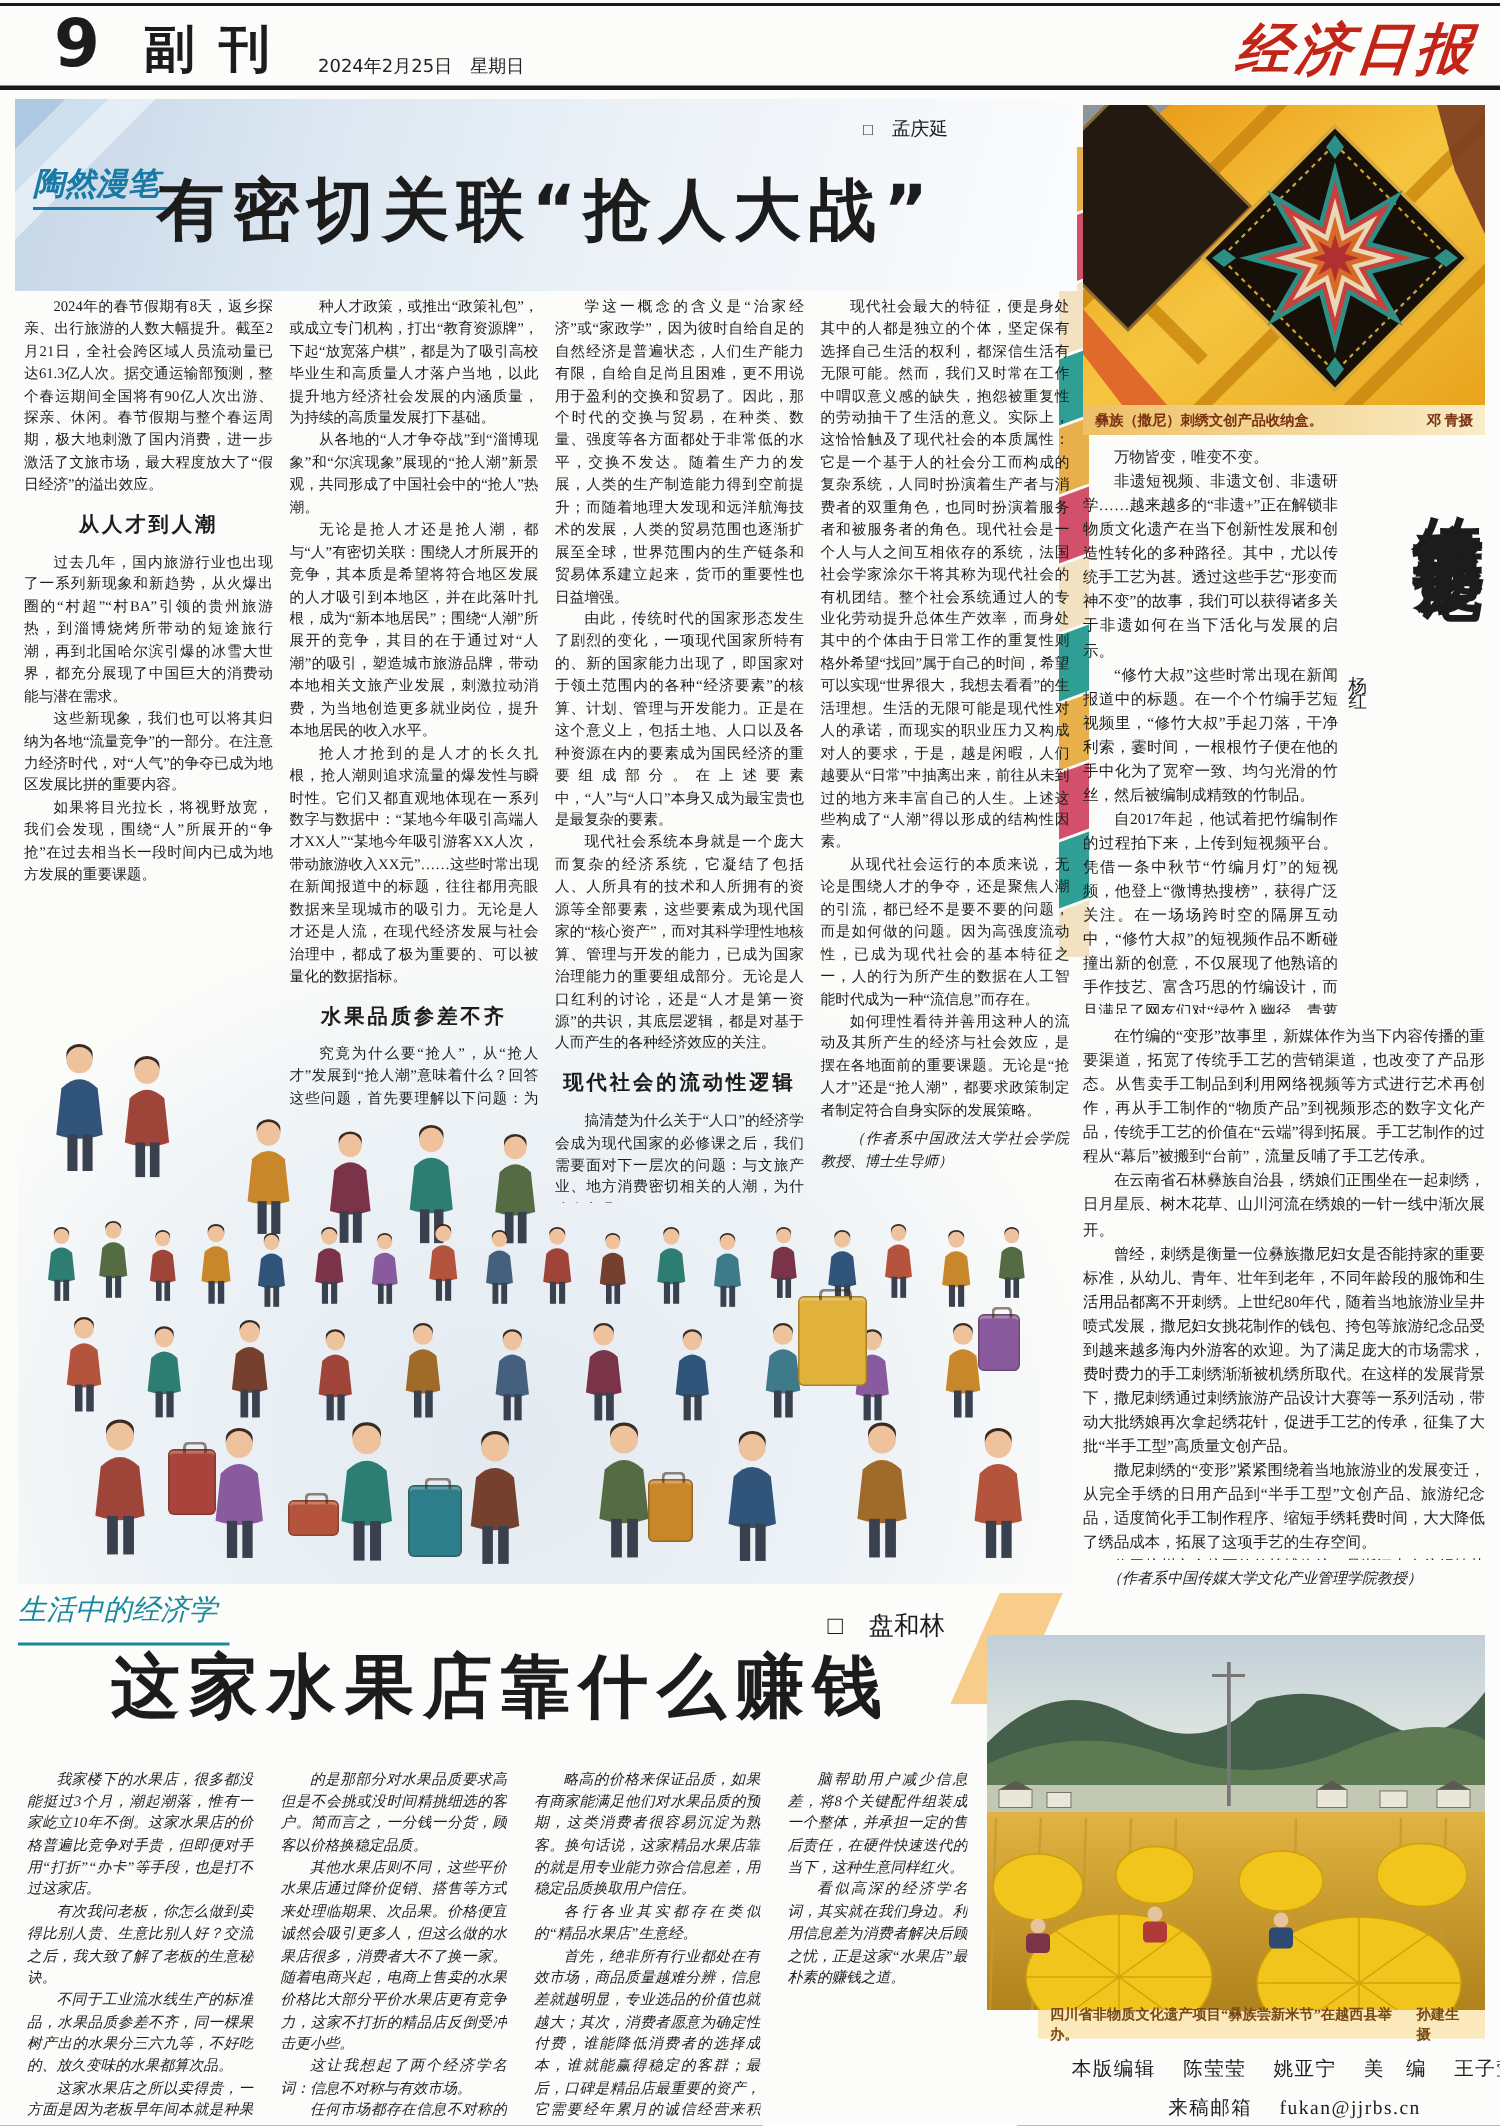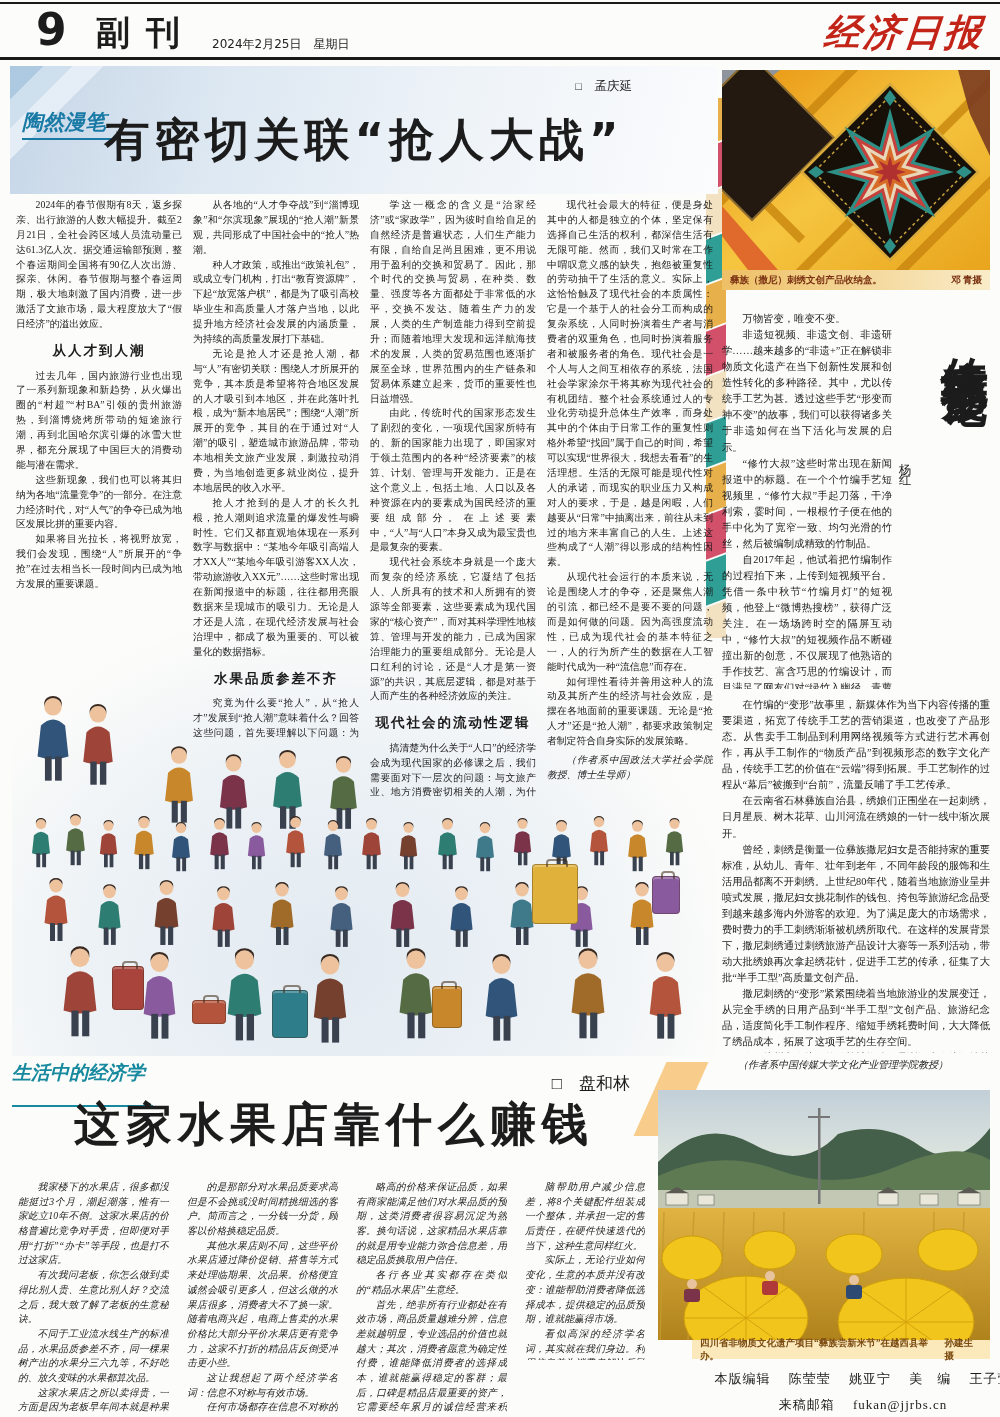--- a/index.html
+++ b/index.html
@@ -39,34 +39,34 @@
   .case{position:absolute;border-radius:4px;border:1px solid rgba(60,40,20,.35);box-shadow:inset 0 2px 0 rgba(255,255,255,.25);}
   .case i{position:absolute;left:30%;top:-6px;width:40%;height:6px;border:2px solid rgba(60,40,20,.55);border-bottom:none;border-radius:4px 4px 0 0;}
   
   .chev{position:absolute;left:706px;top:98px;width:20px;height:540px;z-index:0;overflow:hidden;}
   .chev i{display:block;height:44px;margin-bottom:2px;transform:skewY(-20deg);}
   
   .right-art{position:absolute;left:722px;top:70px;width:268px;}
   .emb{display:block;width:268px;height:200px;}
   .emb-cap{height:20px;display:flex;justify-content:space-between;align-items:center;padding:0 8px;
      background:linear-gradient(90deg,#eec066,#f9ecc8);font-size:9.5px;font-weight:bold;color:#7a3212;}
-  .r-mid{display:flex;margin-top:21px;}
+  .r-mid{display:flex;margin-top:8px;}
   .r-text{width:170px;height:378px;overflow:hidden;font-size:10.3px;line-height:1.56;text-align:justify;}
   .r-text p{margin:0;text-indent:2em;}
   .r-strip{width:98px;position:relative;height:378px;}
   .v-author{position:absolute;left:4px;top:142px;writing-mode:vertical-rl;font-size:12.5px;letter-spacing:10px;}
   .v-title{position:absolute;right:0;top:8px;writing-mode:vertical-rl;font-size:47px;font-weight:900;
      font-family:"DejaVu Serif",serif;letter-spacing:4px;line-height:1.05;}
   .r-wide{margin-top:8px;height:356px;overflow:hidden;font-size:10.3px;line-height:1.56;text-align:justify;}
   .r-wide p{margin:0;text-indent:2em;}
   .r-note{margin-top:5px;font-size:10px;font-style:italic;padding-left:16px;}
   
   .bot-art{position:absolute;left:10px;top:1060px;width:648px;height:357px;overflow:hidden;}
-  .bot-label{position:absolute;left:2px;top:0;font-size:19px;font-weight:bold;font-style:italic;
-     color:#17899e;border-bottom:2px solid #17899e;padding:0 8px 19px 0;}
+  .bot-label{position:absolute;left:2px;top:0;font-size:19px;font-weight:normal;font-style:italic;
+     color:#17899e;border-bottom:2px solid #17899e;padding:0 8px 9px 0;}
   .bot-byline{position:absolute;right:28px;top:12px;font-size:17px;}
   .bot-title{position:absolute;left:0;right:0;top:34px;text-align:center;font-size:46px;font-weight:900;
      font-family:"DejaVu Sans",sans-serif;letter-spacing:6px;}
   .bot-cols{position:absolute;left:8px;top:120px;display:flex;gap:18px;}
   .bot-col{width:151px;font-size:9.8px;line-height:1.5;text-align:justify;font-style:italic;overflow:hidden;height:235px;}
   .bot-col p{margin:0;text-indent:2em;}
   .bc4{width:120px;height:180px;}
   .deco-tri{position:absolute;left:650px;top:1062px;width:42px;height:74px;background:#f8cc8a;
      transform:skewX(-24deg);z-index:0;}
   
@@ -433,22 +433,22 @@
       </div>
     <div class="cols">
       <div class="col c1">
           <p>2024年的春节假期有8天，返乡探亲、出行旅游的人数大幅提升。截至2月21日，全社会跨区域人员流动量已达61.3亿人次。据交通运输部预测，整个春运期间全国将有90亿人次出游、探亲、休闲。春节假期与整个春运周期，极大地刺激了国内消费，进一步激活了文旅市场，最大程度放大了“假日经济”的溢出效应。</p>
           <h4>从人才到人潮</h4>
           <p>过去几年，国内旅游行业也出现了一系列新现象和新趋势，从火爆出圈的“村超”“村BA”引领的贵州旅游热，到淄博烧烤所带动的短途旅行潮，再到北国哈尔滨引爆的冰雪大世界，都充分展现了中国巨大的消费动能与潜在需求。</p>
           <p>这些新现象，我们也可以将其归纳为各地“流量竞争”的一部分。在注意力经济时代，对“人气”的争夺已成为地区发展比拼的重要内容。</p>
           <p>如果将目光拉长，将视野放宽，我们会发现，围绕“人”所展开的“争抢”在过去相当长一段时间内已成为地方发展的重要课题。</p>
         </div>
       <div class="col c2">
+          <p>种人才政策，或推出“政策礼包”，或成立专门机构，打出“教育资源牌”，下起“放宽落户棋”，都是为了吸引高校毕业生和高质量人才落户当地，以此提升地方经济社会发展的内涵质量，为持续的高质量发展打下基础。</p>
           <p>从各地的“人才争夺战”到“淄博现象”和“尔滨现象”展现的“抢人潮”新景观，共同形成了中国社会中的“抢人”热潮。</p>
-          <p>种人才政策，或推出“政策礼包”，或成立专门机构，打出“教育资源牌”，下起“放宽落户棋”，都是为了吸引高校毕业生和高质量人才落户当地，以此提升地方经济社会发展的内涵质量，为持续的高质量发展打下基础。</p>
           <p>无论是抢人才还是抢人潮，都与“人”有密切关联：围绕人才所展开的竞争，其本质是希望将符合地区发展的人才吸引到本地区，并在此落叶扎根，成为“新本地居民”；围绕“人潮”所展开的竞争，其目的在于通过对“人潮”的吸引，塑造城市旅游品牌，带动本地相关文旅产业发展，刺激拉动消费，为当地创造更多就业岗位，提升本地居民的收入水平。</p>
           <p>抢人才抢到的是人才的长久扎根，抢人潮则追求流量的爆发性与瞬时性。它们又都直观地体现在一系列数字与数据中：“某地今年吸引高端人才XX人”“某地今年吸引游客XX人次，带动旅游收入XX元”……这些时常出现在新闻报道中的标题，往往都用亮眼数据来呈现城市的吸引力。无论是人才还是人流，在现代经济发展与社会治理中，都成了极为重要的、可以被量化的数据指标。</p>
           <h4>水果品质参差不齐</h4>
           <p>究竟为什么要“抢人”，从“抢人才”发展到“抢人潮”意味着什么？回答这些问题，首先要理解以下问题：为什么围绕“人”展开的竞争，成了现代社会经济发展的主要逻辑之一？数据意义上的“人”，即“人口流量”与“人才数量”，为什么对于现代国家来说是重要的？当具有主体意识的人，变成统计数据意义上的“人才”和“人潮”的时候，地区发展究竟还要不要“抢人”？</p>
         </div>
       <div class="col c3">
           <p>学这一概念的含义是“治家经济”或“家政学”，因为彼时自给自足的自然经济是普遍状态，人们生产能力有限，自给自足尚且困难，更不用说用于盈利的交换和贸易了。因此，那个时代的交换与贸易，在种类、数量、强度等各方面都处于非常低的水平，交换不发达。随着生产力的发展，人类的生产制造能力得到空前提升；而随着地理大发现和远洋航海技术的发展，人类的贸易范围也逐渐扩展至全球，世界范围内的生产链条和贸易体系建立起来，货币的重要性也日益增强。</p>
           <p>由此，传统时代的国家形态发生了剧烈的变化，一项现代国家所特有的、新的国家能力出现了，即国家对于领土范围内的各种“经济要素”的核算、计划、管理与开发能力。正是在这个意义上，包括土地、人口以及各种资源在内的要素成为国民经济的重要组成部分。在上述要素中，“人”与“人口”本身又成为最宝贵也是最复杂的要素。</p>
           <p>现代社会系统本身就是一个庞大而复杂的经济系统，它凝结了包括人、人所具有的技术和人所拥有的资源等全部要素，这些要素成为现代国家的“核心资产”，而对其科学理性地核算、管理与开发的能力，已成为国家治理能力的重要组成部分。无论是人口红利的讨论，还是“人才是第一资源”的共识，其底层逻辑，都是对基于人而产生的各种经济效应的关注。</p>
           <h4>现代社会的流动性逻辑</h4>
@@ -543,21 +543,20 @@
           <p>这让我想起了两个经济学名词：信息不对称与有效市场。</p>
           <p>任何市场都存在信息不对称的问题，在市场中，价格能够反映“全部商品信息”的称之为有效市场，反之则称为无效市场。</p>
         </div>
       <div class="bot-col">
           <p>略高的价格来保证品质，如果有商家能满足他们对水果品质的预期，这类消费者很容易沉淀为熟客。换句话说，这家精品水果店靠的就是用专业能力弥合信息差，用稳定品质换取用户信任。</p>
           <p>各行各业其实都存在类似的“精品水果店”生意经。</p>
           <p>首先，绝非所有行业都处在有效市场，商品质量越难分辨，信息差就越明显，专业选品的价值也就越大；其次，消费者愿意为确定性付费，谁能降低消费者的选择成本，谁就能赢得稳定的客群；最后，口碑是精品店最重要的资产，它需要经年累月的诚信经营来积累。</p>
         </div>
       <div class="bot-col bc4">
           <p>脑帮助用户减少信息差，将8个关键配件组装成一个整体，并承担一定的售后责任，在硬件快速迭代的当下，这种生意同样红火。</p>
-          <p>实际上，无论行业如何变化，生意的本质并没有改变：谁能帮助消费者降低选择成本，提供稳定的品质预期，谁就能赢得市场。</p>
           <p>看似高深的经济学名词，其实就在我们身边。利用信息差为消费者解决后顾之忧，正是这家“水果店”最朴素的赚钱之道。</p>
         </div>
     </div>
   </div>
 
   <div class="field">
     <svg viewBox="0 0 332 250" width="332" height="250" xmlns="http://www.w3.org/2000/svg">
       <defs>
         <linearGradient id="sky" x1="0" y1="0" x2="0" y2="1">
             <stop offset="0" stop-color="#c2cfd8"></stop>

